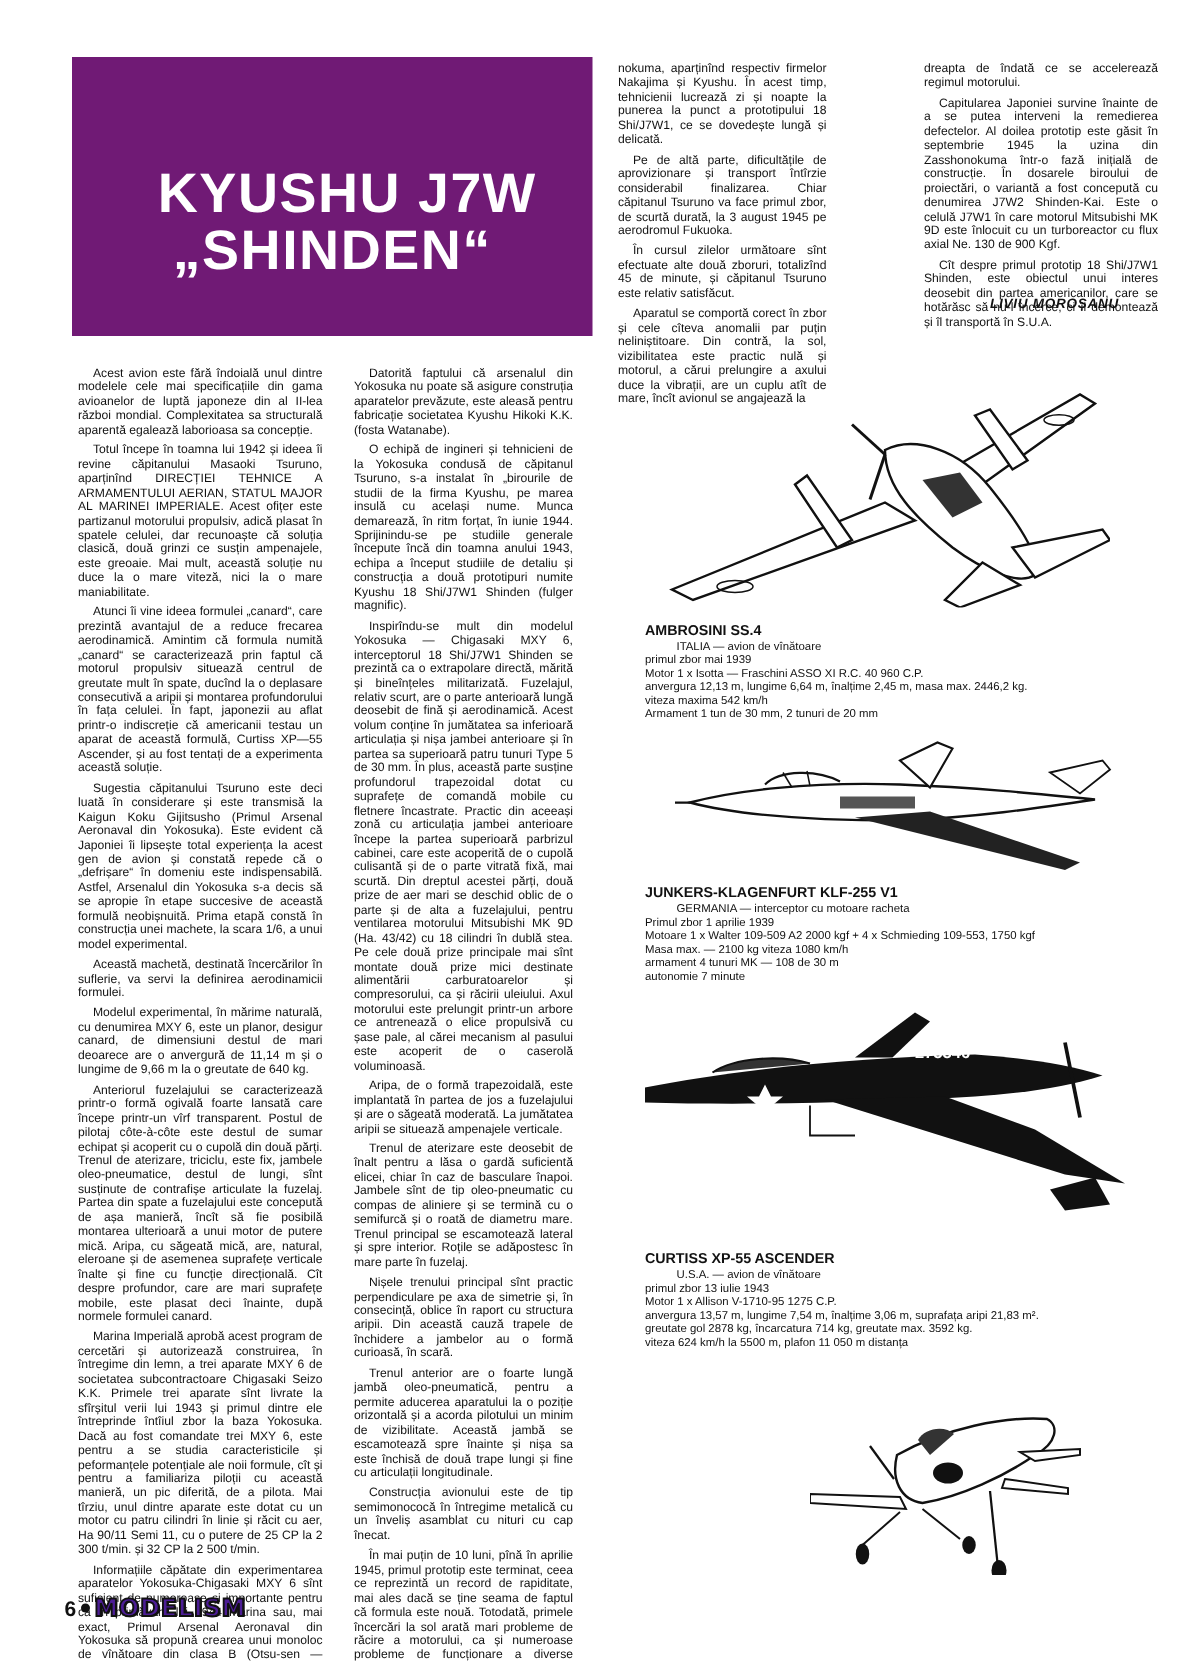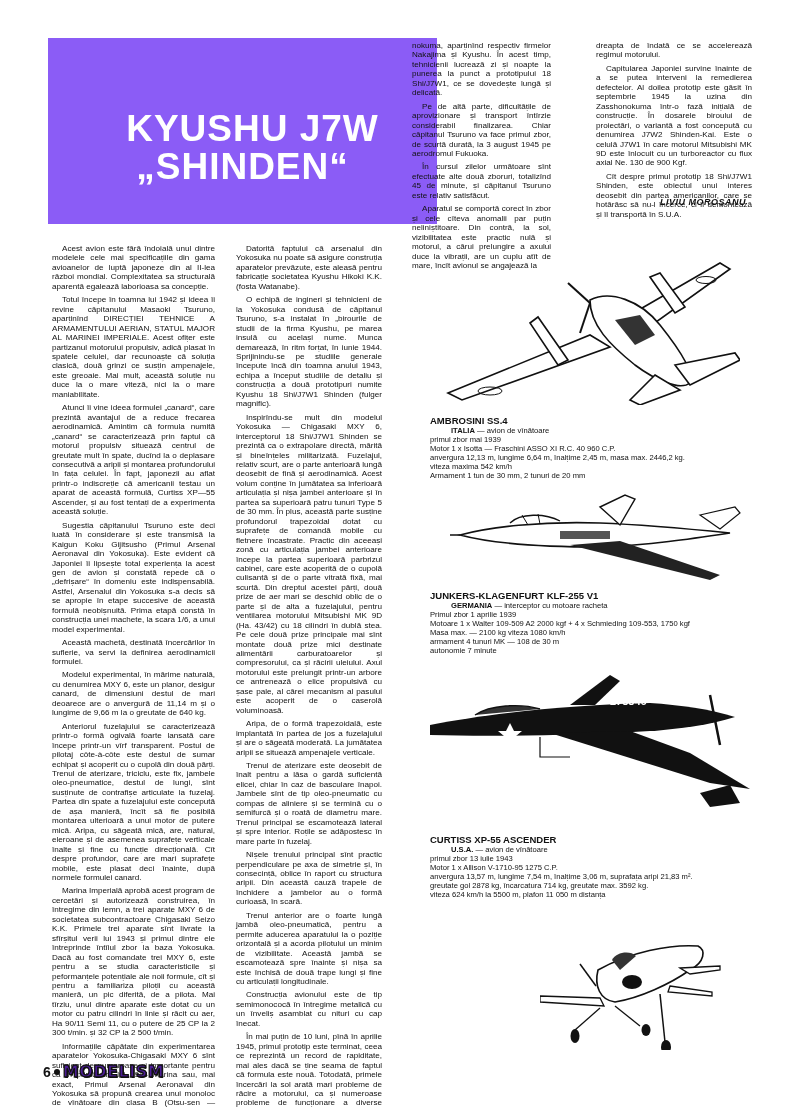--- a/index.html
+++ b/index.html
@@ -1,31 +1,31 @@
 <!DOCTYPE html>
 <html><head>
   <meta charset="utf-8">
   <style>
     html, body { margin: 0; padding: 0; background: #ffffff; }
     body { width: 800px; height: 1109px; position: relative; overflow: hidden; font-family: "Liberation Sans", sans-serif; color: #111; }
-    .title-block { position: absolute; left: 48px; top: 38px; width: 347px; height: 186px; background: #8b5cf6; color: #fff; padding-left: 42px; }
+    .title-block { position: absolute; left: 48px; top: 38px; width: 347px; height: 186px; background: #701a75; color: #fff; }
     .title-line1, .title-line2 { position: absolute; left: 0; width: 100%; text-align: center; font-family: "Liberation Sans", sans-serif; font-weight: bold; letter-spacing: 1px; }
     .title-line1 { top: 70px; font-size: 37px; left: 10px; }
     .title-line2 { top: 108px; font-size: 37px; left: 0; }
     .col { position: absolute; font-size: 8.1px; line-height: 9.45px; text-align: justify; }
     .col p { margin: 4px; text-indent: 10px; }
     .col p.cont { text-indent: 0; }
     .col-left { left: 48px; top: 240px; width: 171px; }
     .col-mid { left: 232px; top: 240px; width: 154px; }
     .col-top1 { left: 408px; top: 37px; width: 147px; }
-    .col-top2 { left: 592px; top: 37px; width: 164px; }
+    .col-top2 { left: 612px; top: 37px; width: 164px; }
     .author { position: absolute; left: 660px; top: 197px; font-size: 9px; font-weight: bold; font-style: italic; letter-spacing: 0.5px; text-align: center; }
     .caption { position: absolute; left: 430px; font-size: 7.6px; line-height: 9.1px; white-space: nowrap; }
     .caption .name { font-weight: bold; font-size: 9.5px; line-height: 11px; }
-    .caption .country { font-weight: bold; padding-left: 21px; }
+    .caption .country { font-weight: normal; padding-left: 21px; }
     .plane { position: absolute; }
     .footer { position: absolute; left: 43px; top: 1062px; font-weight: bold; font-size: 14px; display: flex; align-items: center; gap: 3px; }
     .footer .dot { width: 6px; height: 6px; background: #111; border-radius: 50%; display: inline-block; }
     .footer .brand { font-family: "DejaVu Sans", sans-serif; font-weight: bold; font-size: 16px; color: #4c1d95; -webkit-text-stroke: 1.3px #111; letter-spacing: 0.5px; text-shadow: 1px 1px 0 #111; }
   </style>
 </head>
 <body>
 
 <div class="title-block">
   <div class="title-line1">KYUSHU  J7W</div>

